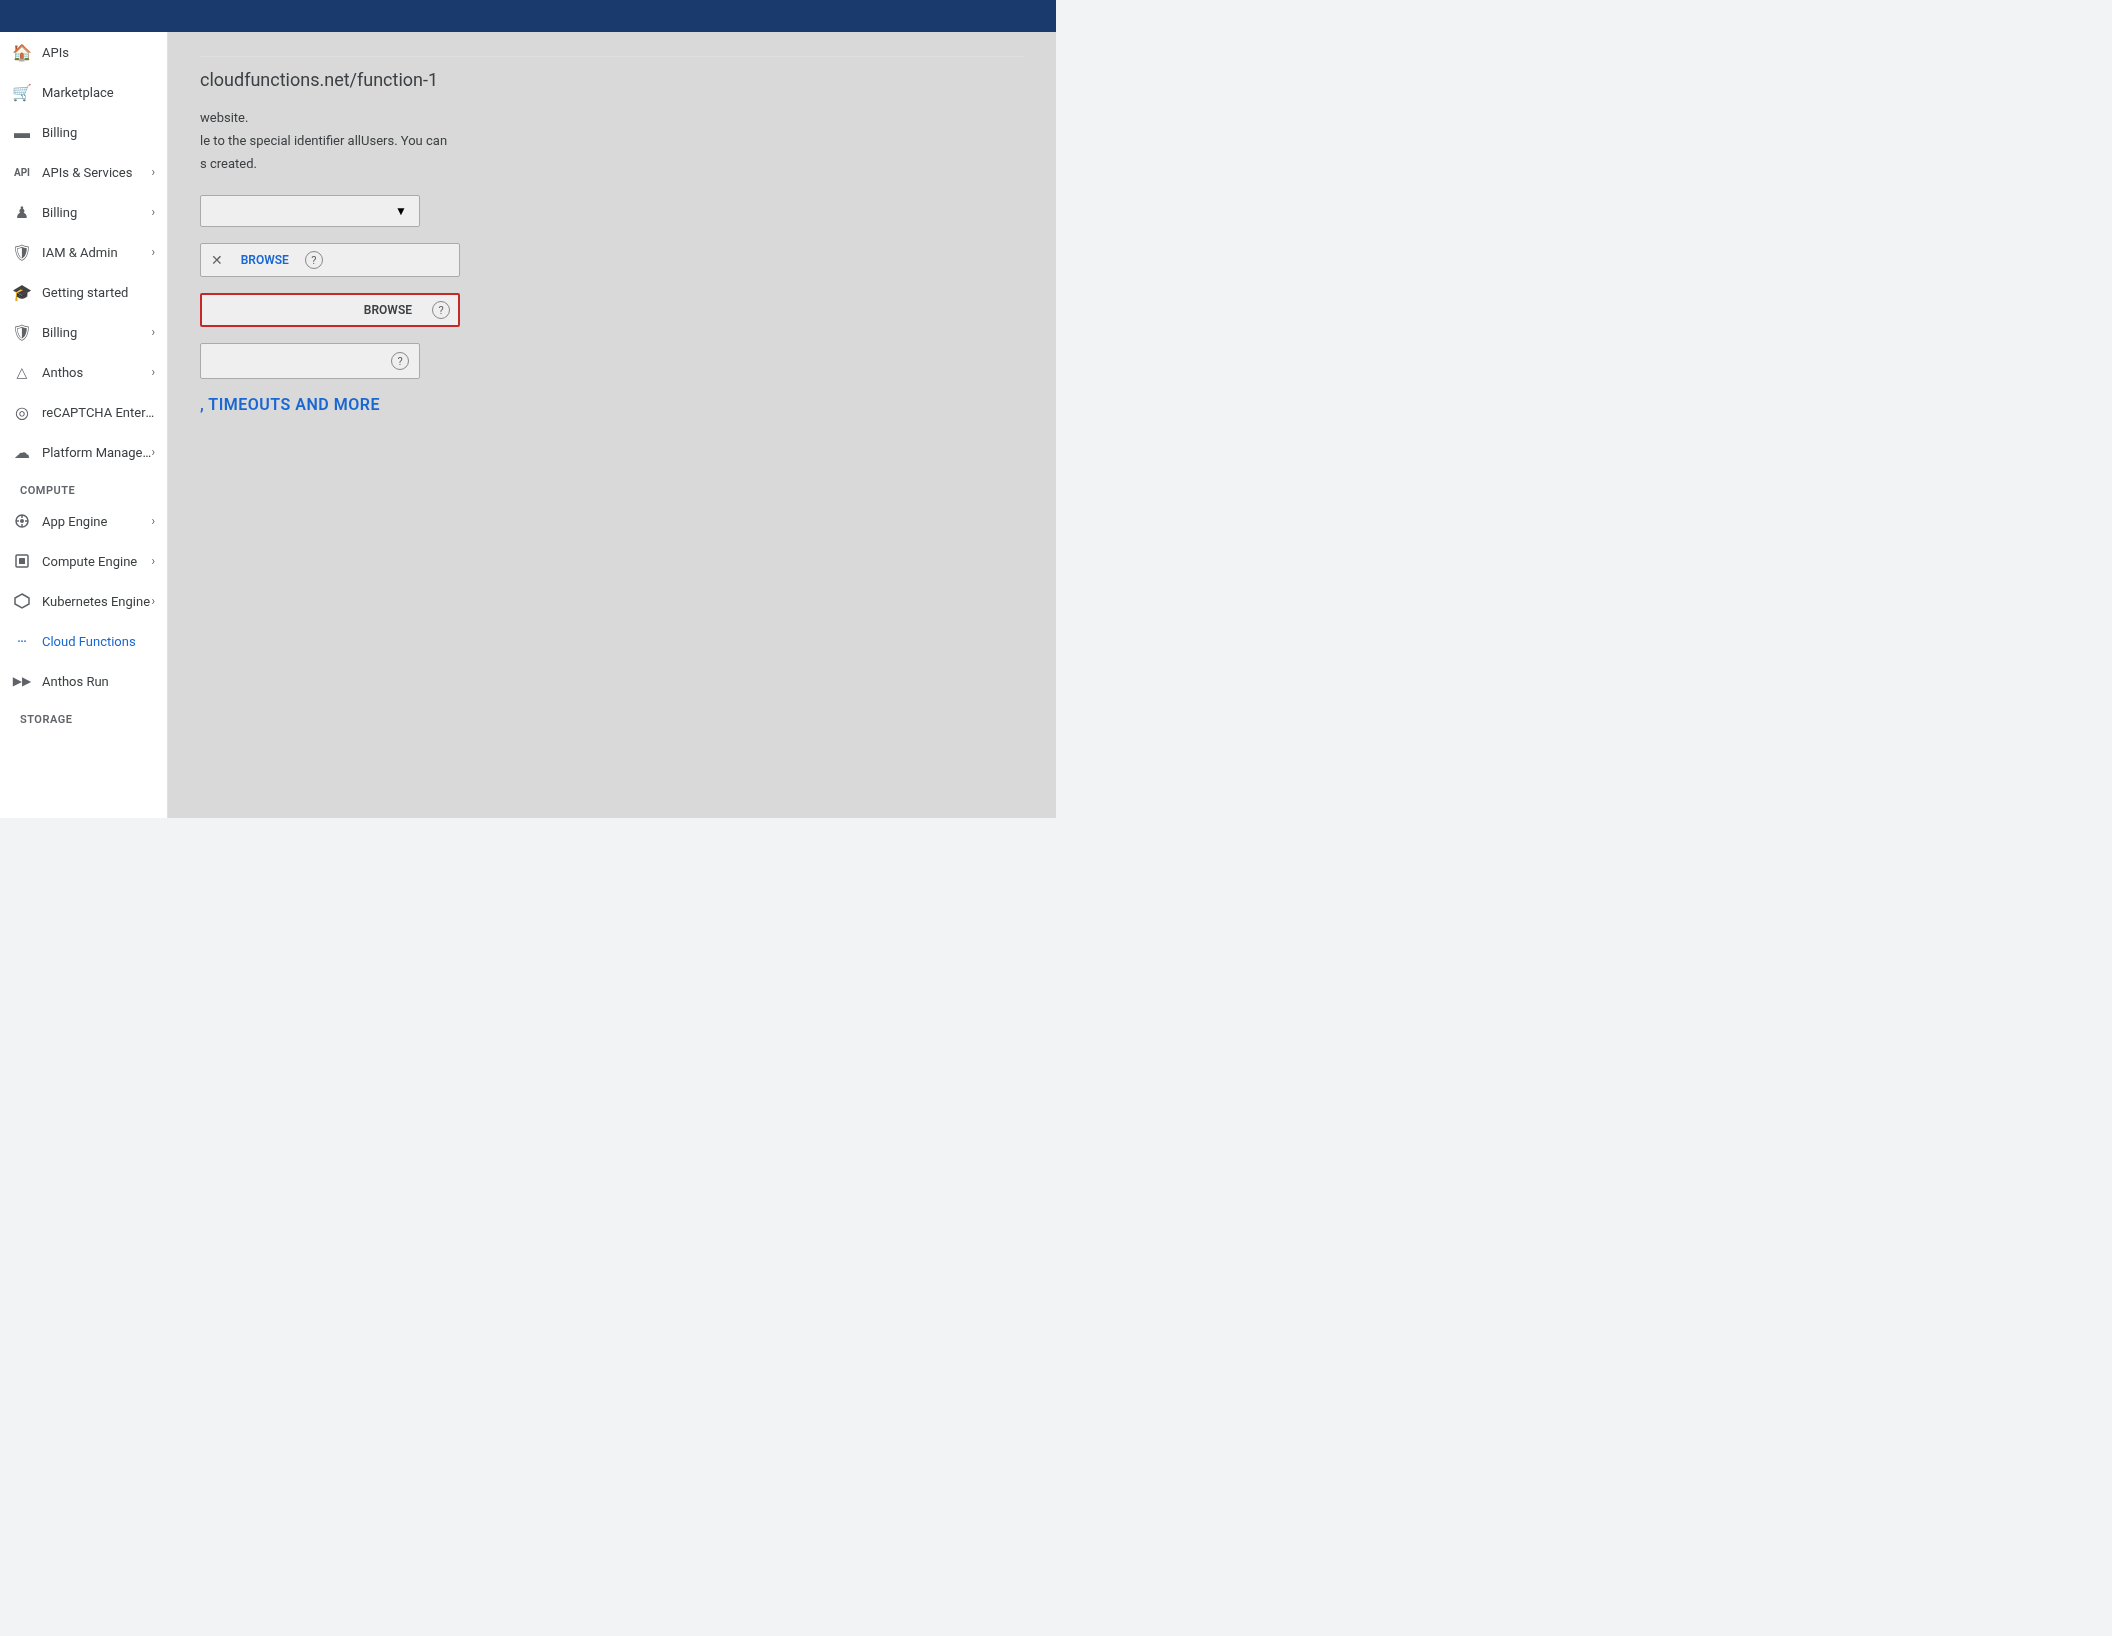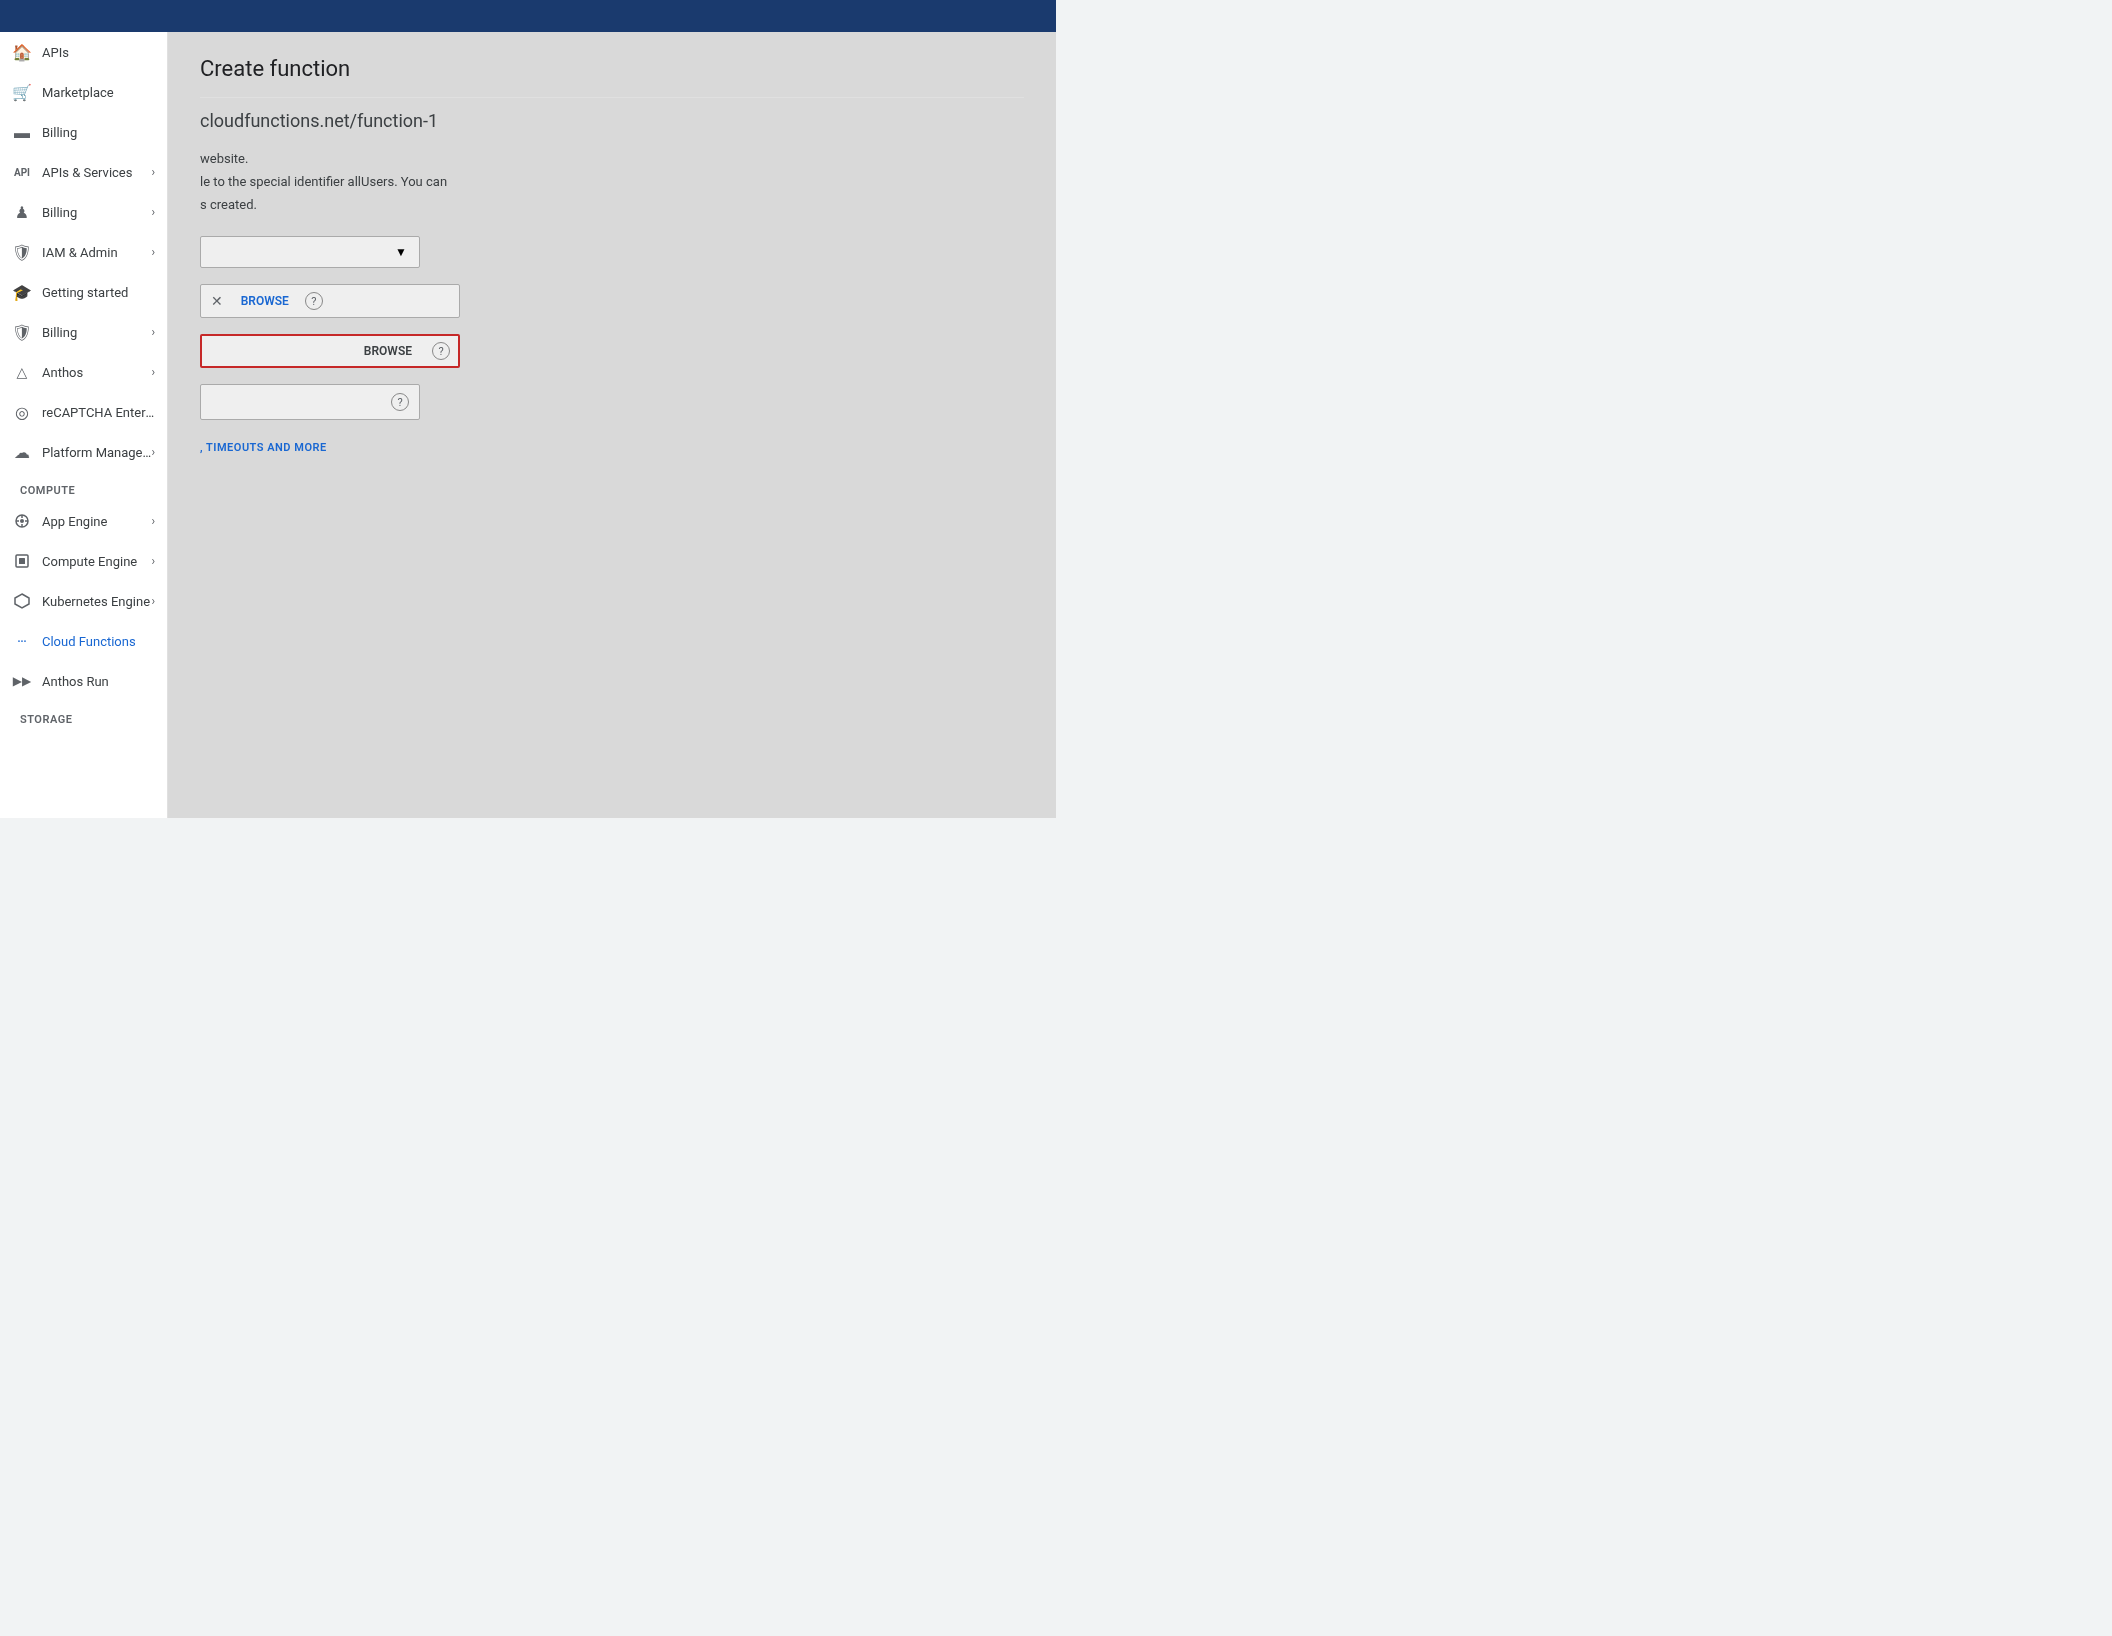--- a/index.html
+++ b/index.html
@@ -217,21 +217,21 @@
       align-items: center;
       justify-content: center;
       font-size: 11px;
       color: #5f6368;
       margin-left: auto;
       cursor: pointer;
     }
 
     .link-text {
       color: #1967d2;
-      font-size: 11px;
+      font-size: 16px;
       font-weight: 600;
       cursor: pointer;
       text-transform: uppercase;
       letter-spacing: 0.5px;
     }
 
     .divider {
       border: none;
       border-top: 1px solid #e0e0e0;
     }
@@ -352,21 +352,20 @@
     <div class="sidebar-item">
       <span class="icon" style="font-size:12px;">▶▶</span>
       <span class="label">Anthos Run</span>
     </div>
 
     <div class="section-header">STORAGE</div>
 
   </div>
 
   <div class="content">
-    <h1 class="page-title">Create function</h1>
     <hr class="divider" style="margin-bottom:12px;">
 
     <div class="url-text">cloudfunctions.net/function-1</div>
 
     <div class="description-text">website.</div>
     <div class="description-text">le to the special identifier allUsers. You can</div>
     <div class="description-text">s created.</div>
 
     <div class="form-row" style="margin-top:24px;">
       <div class="dropdown-field">

